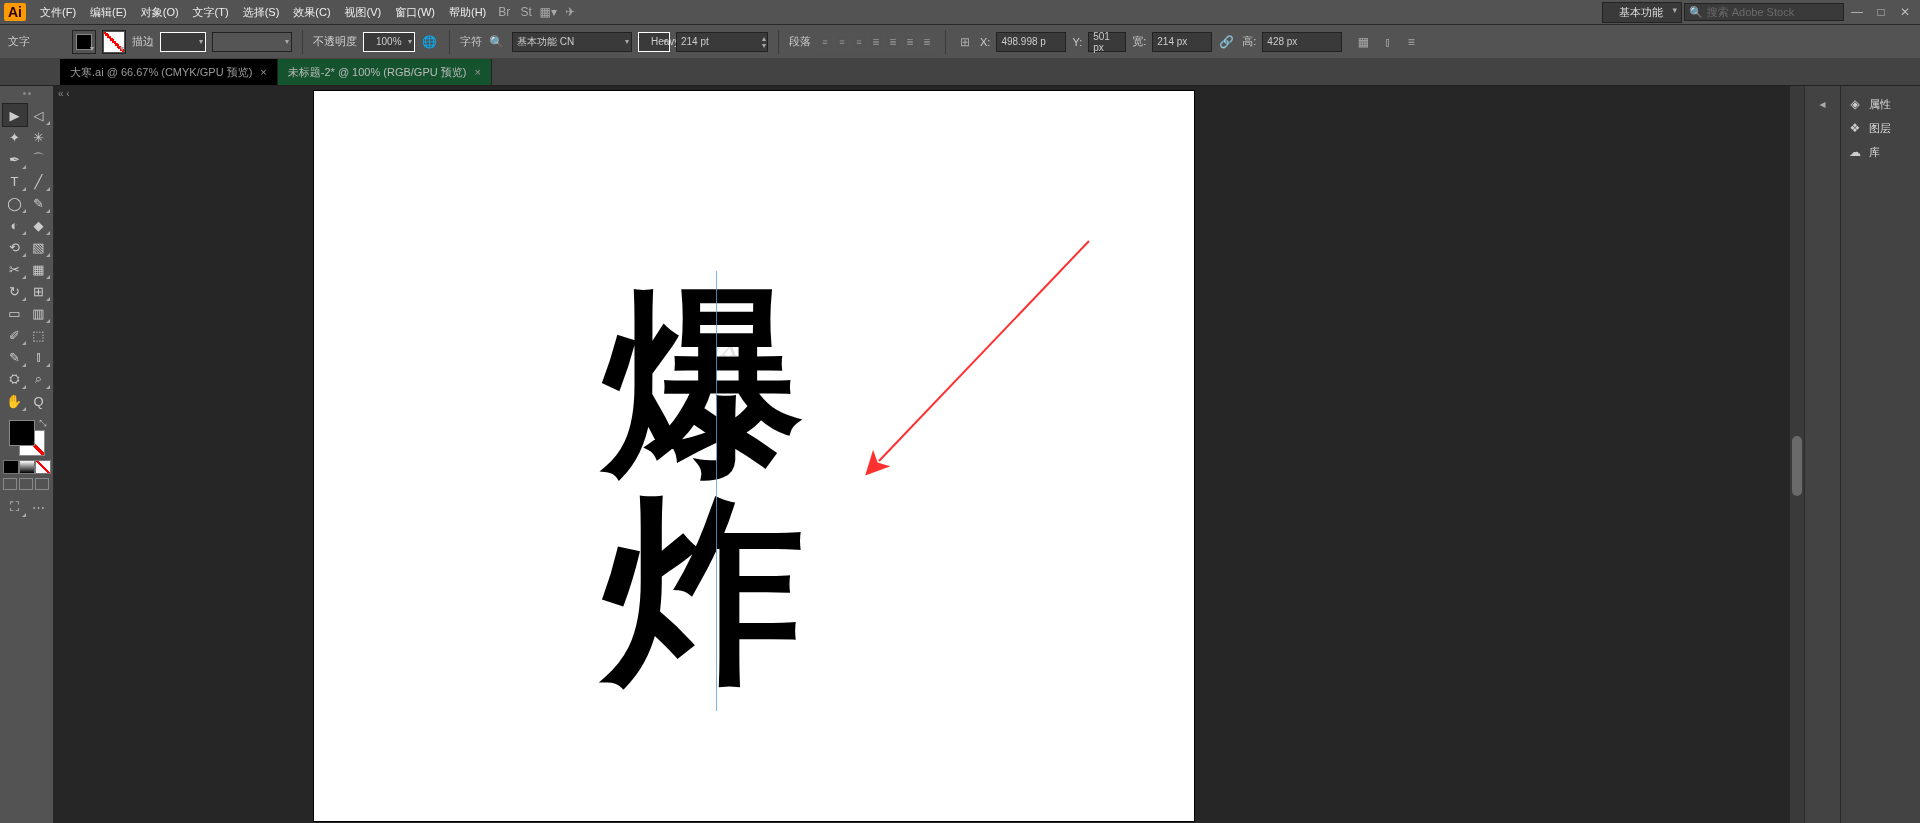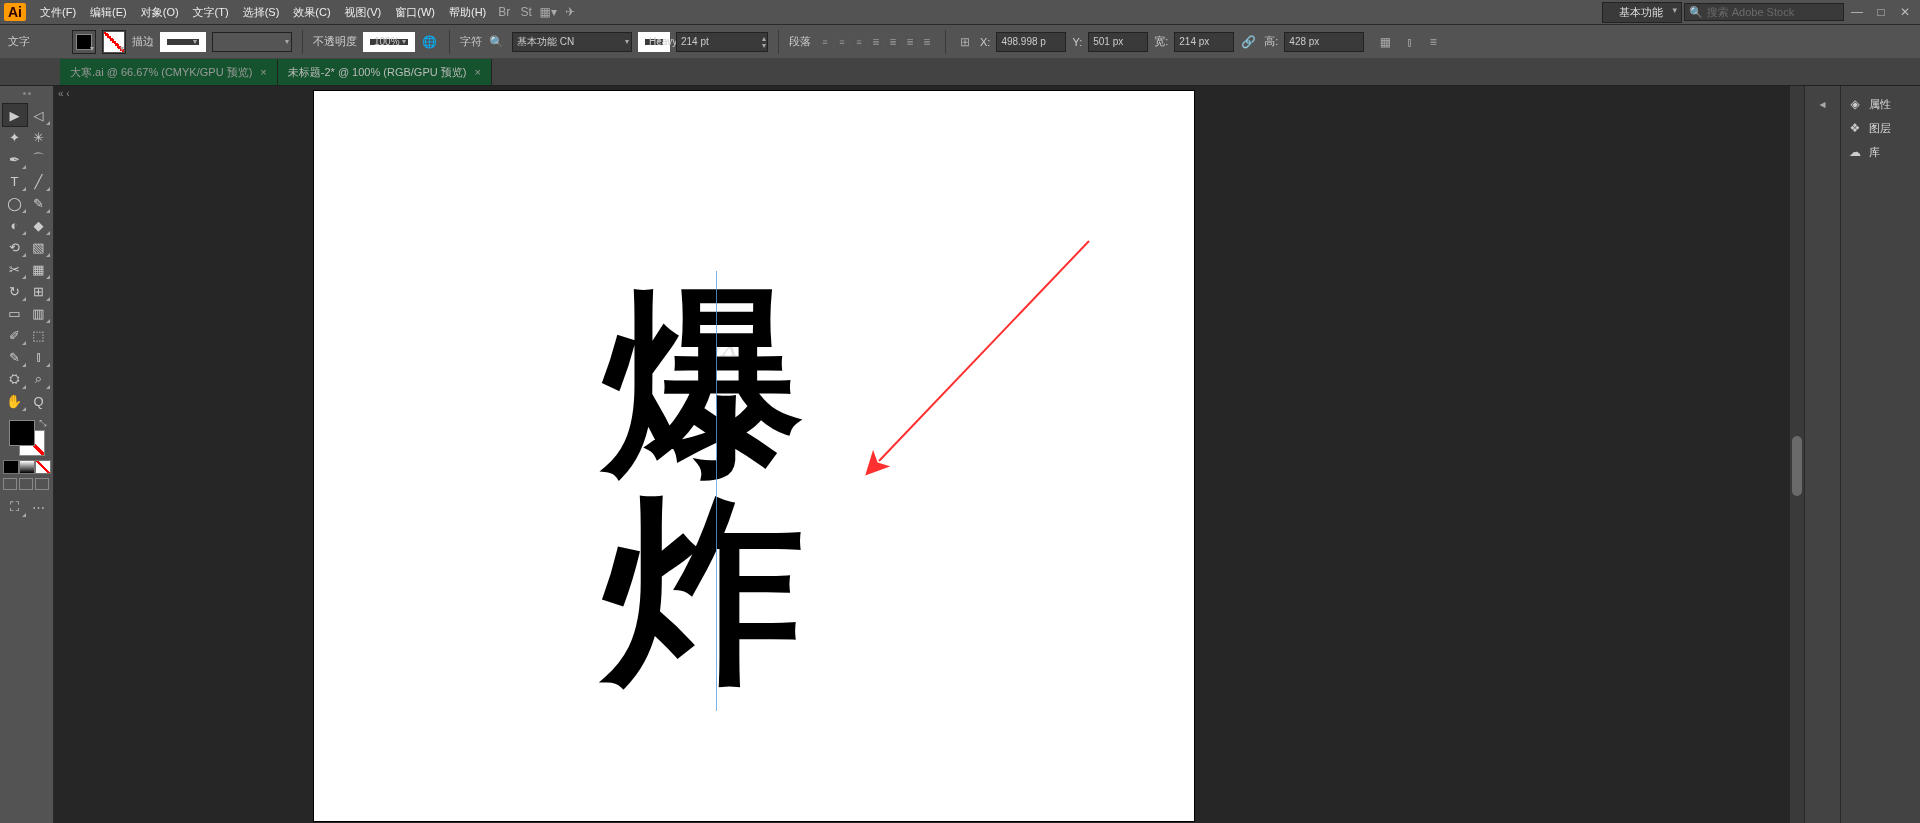--- a/index.html
+++ b/index.html
@@ -14,36 +14,36 @@
 .menubar .win-btn{width:22px;text-align:center;color:#bbb;font-size:12px}
 .menubar .iconbtn{width:20px;height:18px;display:flex;align-items:center;justify-content:center;color:#aaa;font-size:12px}
 
 .controlbar{height:34px;background:#535353;border-top:1px solid #2a2a2a;display:flex;align-items:center;padding:0 8px;gap:6px;font-size:11px;color:#ccc}
 .controlbar .lbl{color:#ccc}
 .sw{width:24px;height:24px;border:1px solid #222;display:flex;align-items:center;justify-content:center;position:relative}
 .sw .inner-black{width:16px;height:16px;background:#000;border:1px solid #888}
 .sw .none{width:20px;height:20px;background:#fff;position:relative}
 .sw .none:after{content:"";position:absolute;left:0;top:0;width:100%;height:100%;background:linear-gradient(45deg,transparent 45%,red 45%,red 55%,transparent 55%)}
 .sw .caret{position:absolute;right:1px;bottom:0;font-size:8px;color:#aaa}
-.dd-small{width:46px;height:20px;background:#3a3a3a;border:7px solid #ffffff;color:#ccc;font-size:10px;display:flex;align-items:center;padding:0 4px;position:relative}
+.dd-small{width:46px;height:20px;background:#3a3a3a;border:1px solid #ffffff;color:#ccc;font-size:10px;display:flex;align-items:center;padding:0 12px;position:relative}
 .dd-small:after{content:"▾";position:absolute;right:2px;font-size:8px;color:#aaa}
 .dd-med{width:70px;height:20px;background:#3a3a3a;border:1px solid #222;color:#ccc;font-size:10px;display:flex;align-items:center;padding:0 4px;position:relative}
 .dd-med:after{content:"▾";position:absolute;right:2px;font-size:8px;color:#aaa}
 .dd-long{width:120px;height:20px;background:#3a3a3a;border:1px solid #222;color:#ccc;font-size:10px;display:flex;align-items:center;padding:0 4px;position:relative}
 .dd-long:after{content:"▾";position:absolute;right:2px;font-size:8px;color:#aaa}
 .numbox{height:20px;background:#3a3a3a;border:1px solid #222;color:#ccc;font-size:10px;display:flex;align-items:center;padding:0 4px;position:relative}
 .numbox .spin{position:absolute;right:1px;font-size:8px;color:#aaa;line-height:7px}
 .sep{width:1px;height:24px;background:#3a3a3a;margin:0 4px}
 .ico{width:18px;height:18px;display:flex;align-items:center;justify-content:center;color:#aaa;font-size:12px}
 .para-icons{display:flex;gap:1px}
 .para-icons .pi{width:16px;height:16px;border:1px solid #555;display:flex;align-items:center;justify-content:center;font-size:9px;color:#999}
 
 .tabbar{height:28px;background:#434343;display:flex;align-items:flex-end;padding-left:60px;border-bottom:1px solid #222}
 .tabbar .tab{height:26px;background:#14532d;color:#bbb;padding:0 10px;display:flex;align-items:center;gap:8px;font-size:11px;border-right:1px solid #222;position:relative}
-.tabbar .tab.inactive{background:#14532d;color:#999}
+.tabbar .tab.inactive{background:#000000;color:#999}
 .tabbar .tab .close{font-size:11px;color:#999}
 
 .main{display:flex;height:737px}
 .toolbar{width:54px;background:#535353;display:flex;flex-direction:column;align-items:center;padding-top:6px;gap:0;border-right:1px solid #2a2a2a}
 .toolbar .tabhandle{width:40px;height:8px;display:flex;justify-content:center;gap:2px;margin-bottom:4px}
 .toolbar .tabhandle span{width:3px;height:3px;background:#888;border-radius:50%}
 .toolrow{display:flex;width:48px;height:22px}
 .toolcell{width:24px;height:22px;display:flex;align-items:center;justify-content:center;color:#ccc;font-size:13px;position:relative}
 .toolcell.sel{background:#3a3a3a;outline:1px solid #222}
 .toolcell .corner{position:absolute;right:1px;bottom:1px;width:0;height:0;border-left:4px solid transparent;border-bottom:4px solid #aaa}
@@ -143,21 +143,21 @@
     <div class="pi">≣</div>
     <div class="pi">≣</div>
   </div>
   <div class="sep"></div>
   <div class="ico">⊞</div>
   <span class="lbl">X:</span>
   <div class="numbox" style="width:70px">
       <span>498.998 p</span>
     </div>
   <span class="lbl">Y:</span>
-  <div class="numbox" style="width:60px">
+  <div class="numbox" style="width:38px">
       <span>501 px</span>
     </div>
   <span class="lbl">宽:</span>
   <div class="numbox" style="width:60px">
       <span>214 px</span>
     </div>
   <div class="ico">🔗</div>
   <span class="lbl">高:</span>
   <div class="numbox" style="width:80px">
       <span>428 px</span>

